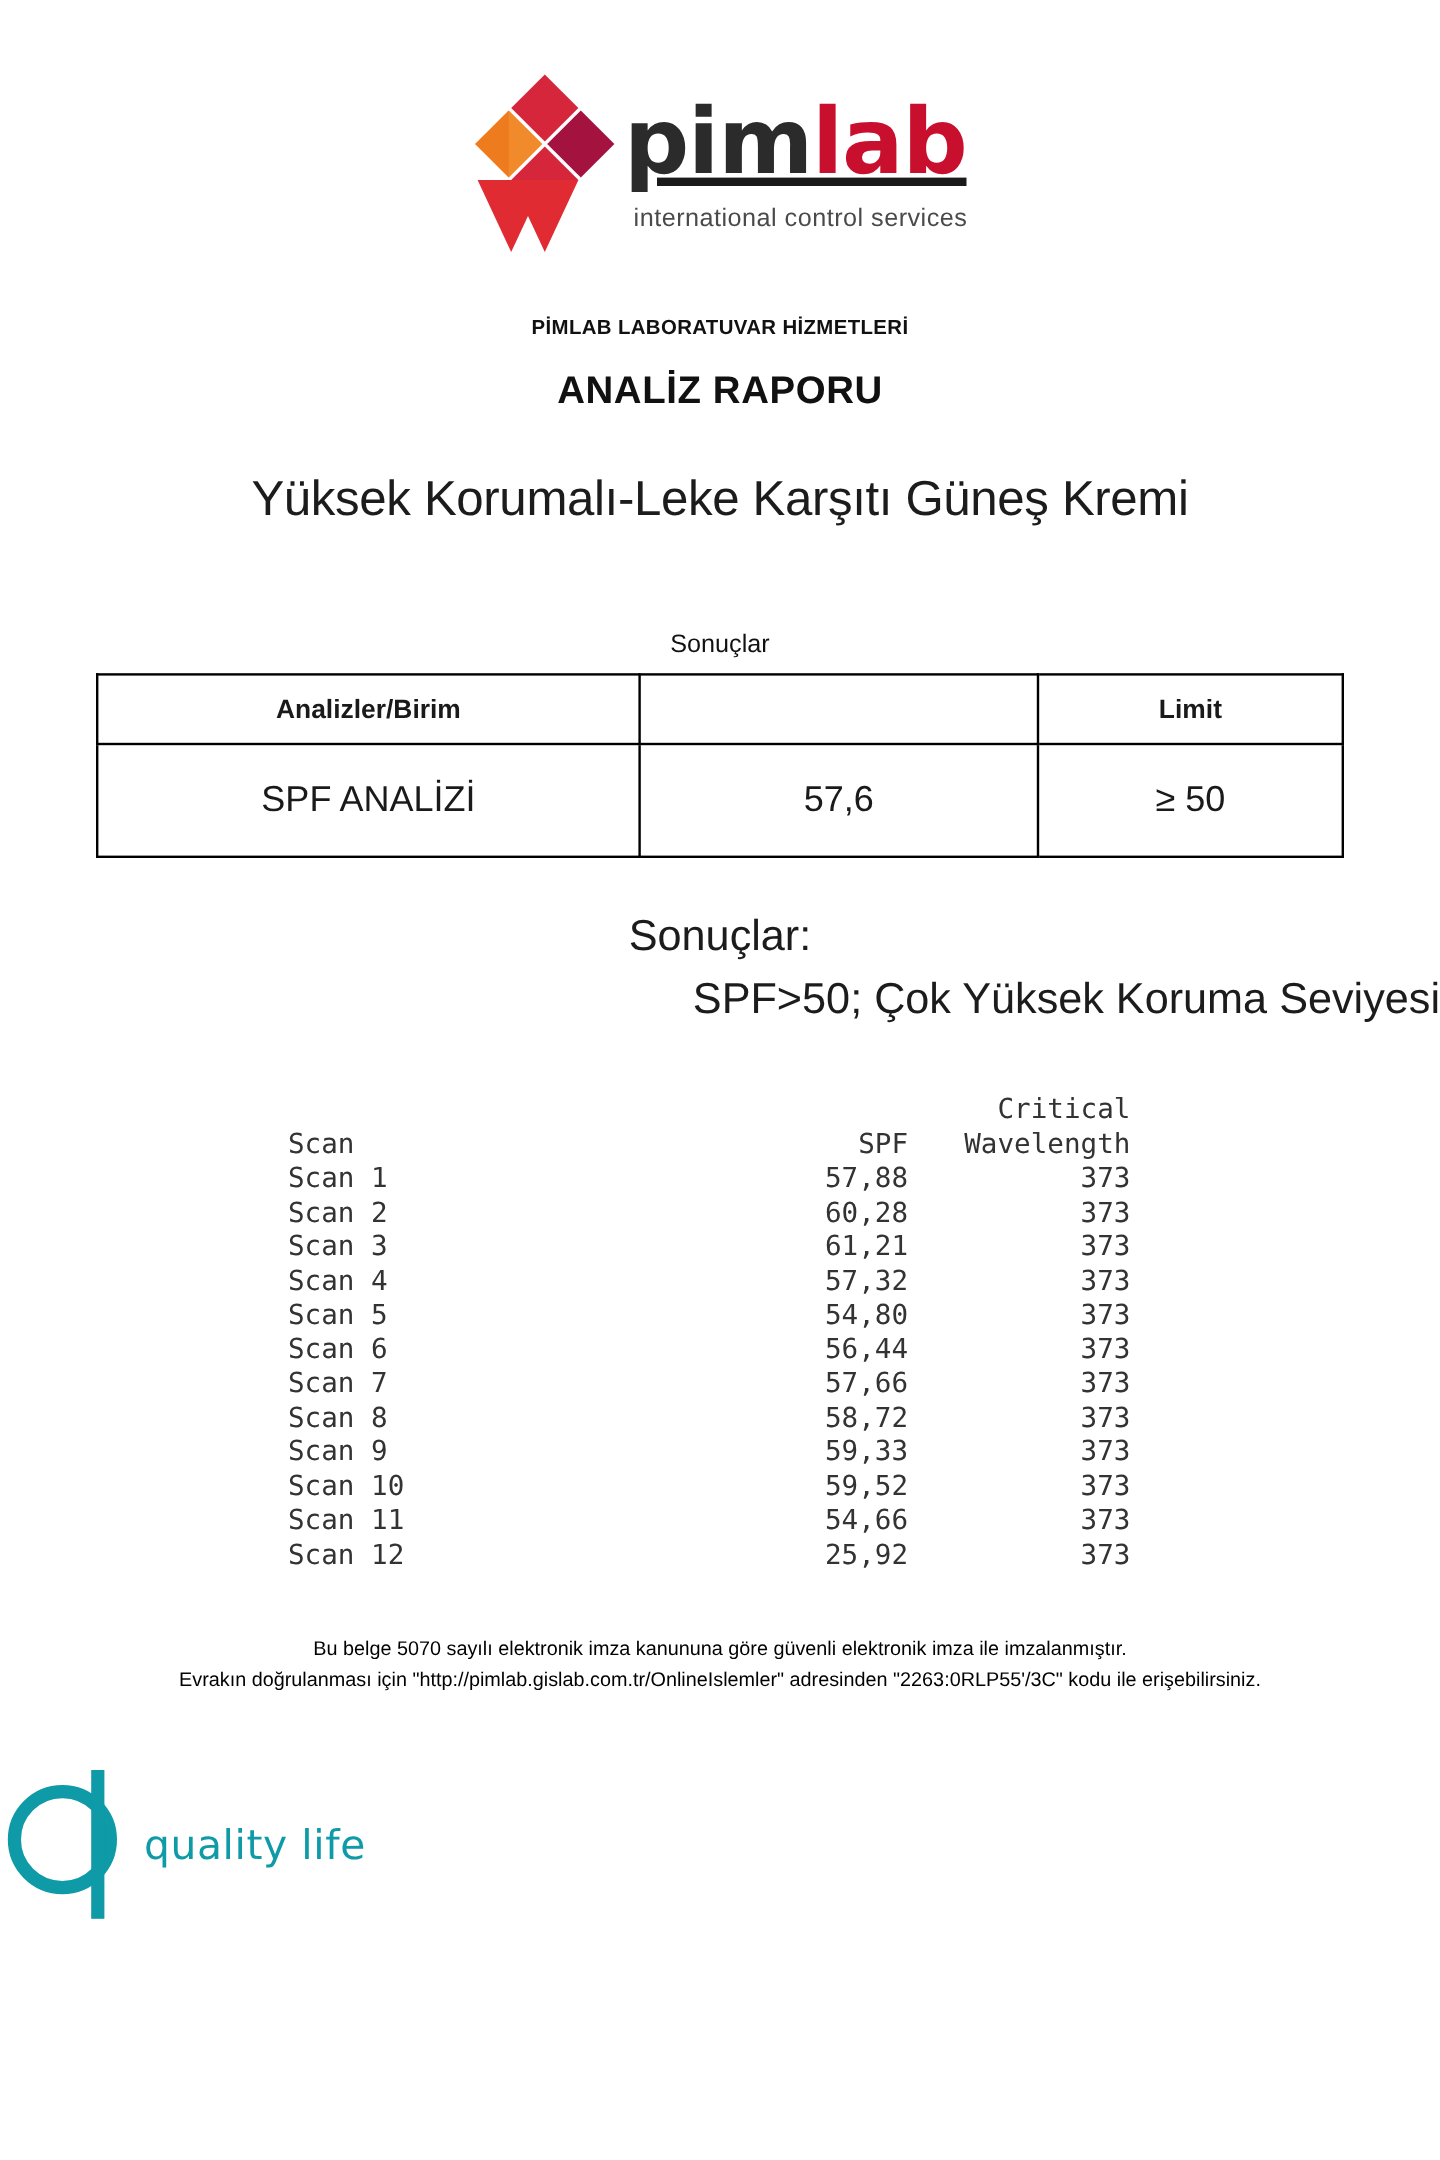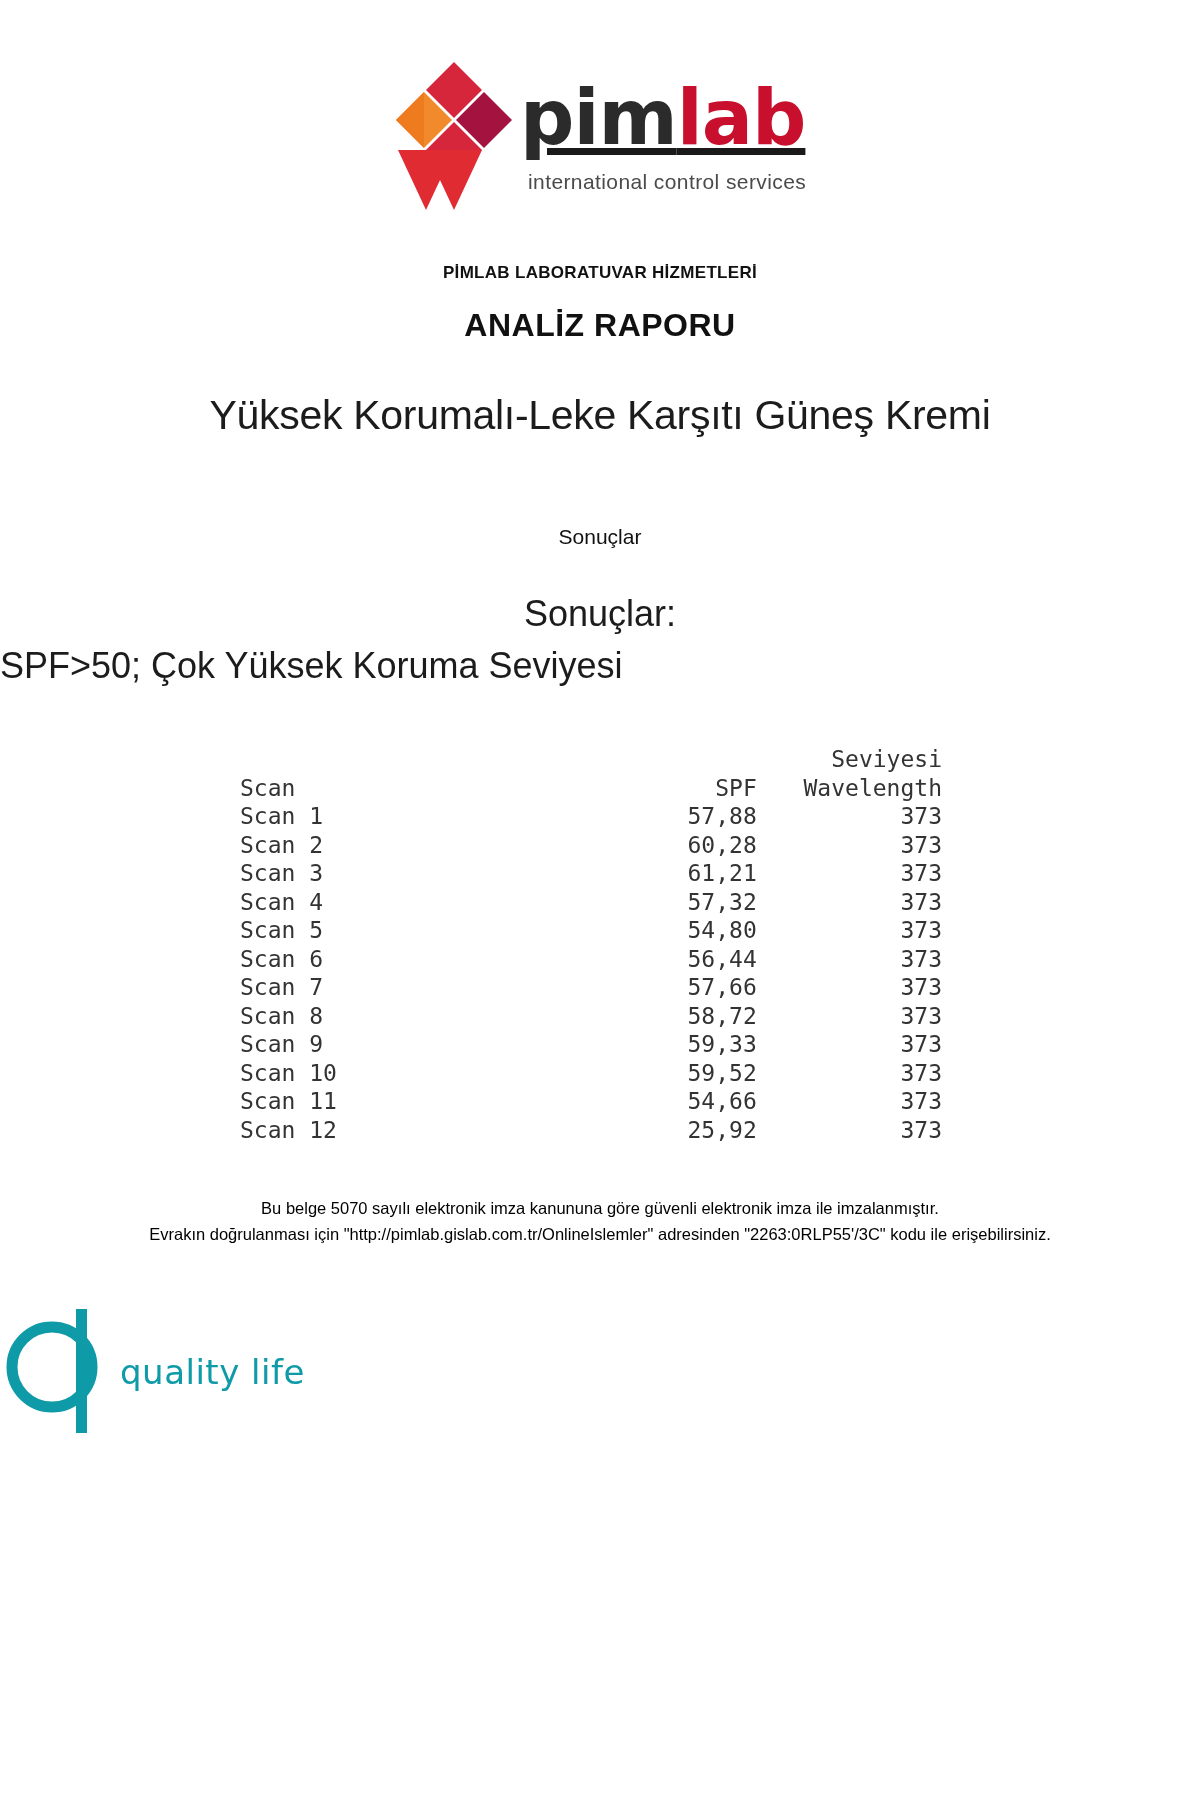--- a/index.html
+++ b/index.html
@@ -128,21 +128,21 @@
   .cell-limit { font-size: 32px; }
 
   
   .conclusion-1 {
     text-align: center;
     font-size: 36px;
     margin-top: 44px;
     color: #1c1c1c;
   }
   .conclusion-2 {
-    text-align: left;
+    text-align: right;
     font-size: 36px;
     margin-top: 10px;
     color: #1c1c1c;
   }
 
   
   .scan-block {
     margin: 58px auto 0 auto;
     width: 720px;
     font-family: "DejaVu Sans Mono", monospace;
@@ -211,29 +211,45 @@
       </div>
       <div class="logo-tag">international control services</div>
     </div>
   </div>
 
   <div class="company-line">PİMLAB LABORATUVAR HİZMETLERİ</div>
   <div class="report-title">ANALİZ RAPORU</div>
   <div class="product-title">Yüksek Korumalı-Leke Karşıtı Güneş Kremi</div>
 
   <div class="results-label">Sonuçlar</div>
+  <table class="results">
+    <thead>
+      <tr>
+        <th class="col-a">Analizler/Birim</th>
+        <th class="col-b"></th>
+        <th class="col-c">Limit</th>
+      </tr>
+    </thead>
+    <tbody>
+      <tr>
+        <td class="cell-analysis">SPF ANALİZİ</td>
+        <td class="cell-value">57,6</td>
+        <td class="cell-limit">≥ 50</td>
+      </tr>
+    </tbody>
+  </table>
 
   <div class="conclusion-1">Sonuçlar:</div>
   <div class="conclusion-2">SPF&gt;50; Çok Yüksek Koruma Seviyesi</div>
 
   <div class="scan-block">
     <div class="scan-row scan-head scan-head-top">
       <div class="c1"></div>
       <div class="c2"></div>
-      <div class="c3">Seviyesi</div>
+      <div class="c3">Critical</div>
     </div>
     <div class="scan-row scan-head">
       <div class="c1">Scan</div>
       <div class="c2">SPF</div>
       <div class="c3">Wavelength</div>
     </div>
 
     <div class="scan-row">
       <div class="c1">Scan 1</div>
       <div class="c2">57,88</div>

